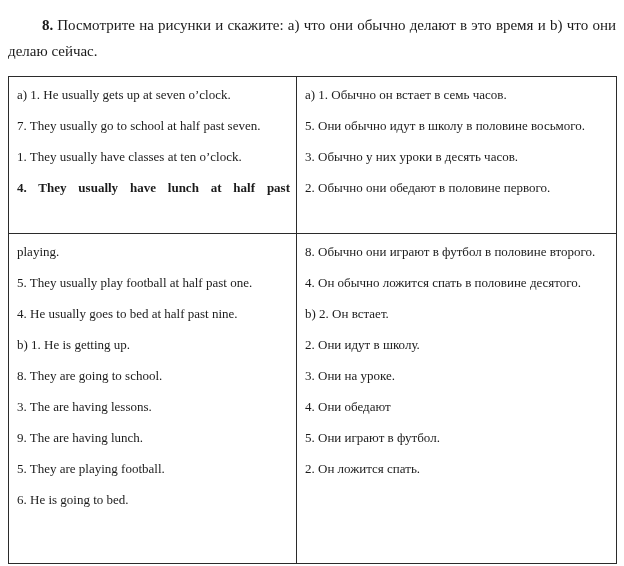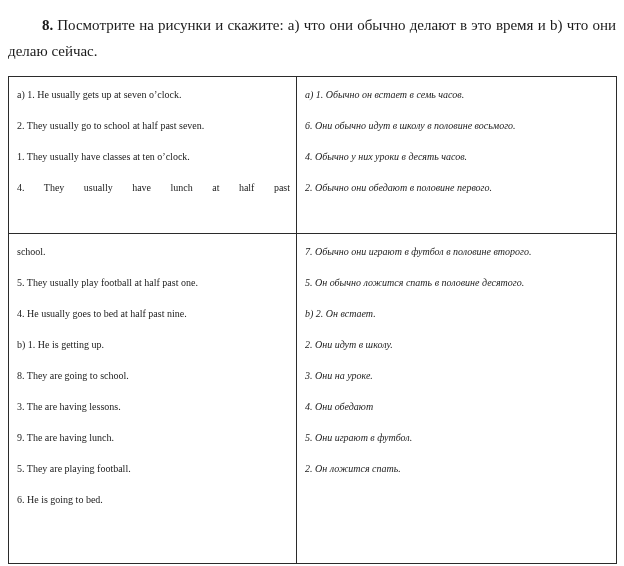--- a/index.html
+++ b/index.html
@@ -36,71 +36,72 @@
     width: 608px;
     table-layout: fixed;
   }
   table.ex td {
     border: 1px solid #2b2b2b;
     vertical-align: top;
     padding: 2px 6px 2px 8px;
     box-sizing: border-box;
   }
   td.en { width: 288px; }
-  td.ru { width: 320px; font-style: italic; }
+  td.ru { width: 320px; }
   tr.r1 { height: 157px; }
   tr.r2 { height: 330px; }
   td p {
     margin: 0;
-    font-size: 10px;
+    font-size: 13px;
     line-height: 31px;
     text-align: justify;
   }
   td p.j-full {
     text-align-last: justify;
+    font-weight: bold;
   }
 </style>
 </head>
 <body>
 
 <div class="page">
 
   <p class="heading"><span class="num">8.</span><span>Посмотрите на рисунки и скажите: а) что они обычно делают в это время и b) что они делаю сейчас.</span></p>
 
   <table class="ex">
     <tbody>
         <tr class="r1">
       <td class="en">
         <p>a) 1. He usually gets up at seven o’clock.</p>
-        <p>2. They usually go to school at half past seven.</p>
+        <p>7. They usually go to school at half past seven.</p>
         <p>1. They usually have classes at ten o’clock.</p>
         <p class="j-full">4. They usually have lunch at half past</p>
       </td>
       <td class="ru">
         <p>a) 1. Обычно он встает в семь часов.</p>
-        <p>6. Они обычно идут в школу в половине восьмого.</p>
-        <p>4. Обычно у них уроки в десять часов.</p>
+        <p>5. Они обычно идут в школу в половине восьмого.</p>
+        <p>3. Обычно у них уроки в десять часов.</p>
         <p>2. Обычно они обедают в половине первого.</p>
       </td>
     </tr>
     <tr class="r2">
       <td class="en">
-        <p>school.</p>
+        <p>playing.</p>
         <p>5. They usually play football at half past one.</p>
         <p>4. He usually goes to bed at half past nine.</p>
         <p>b) 1. He is getting up.</p>
         <p>8. They are going to school.</p>
         <p>3. The are having lessons.</p>
         <p>9. The are having lunch.</p>
         <p>5. They are playing football.</p>
         <p>6. He is going to bed.</p>
       </td>
       <td class="ru">
-        <p>7. Обычно они играют в футбол в половине второго.</p>
-        <p>5. Он обычно ложится спать в половине десятого.</p>
+        <p>8. Обычно они играют в футбол в половине второго.</p>
+        <p>4. Он обычно ложится спать в половине десятого.</p>
         <p>b) 2. Он встает.</p>
         <p>2. Они идут в школу.</p>
         <p>3. Они на уроке.</p>
         <p>4. Они обедают</p>
         <p>5. Они играют в футбол.</p>
         <p>2. Он ложится спать.</p>
       </td>
     </tr>
   </tbody>
     </table>

